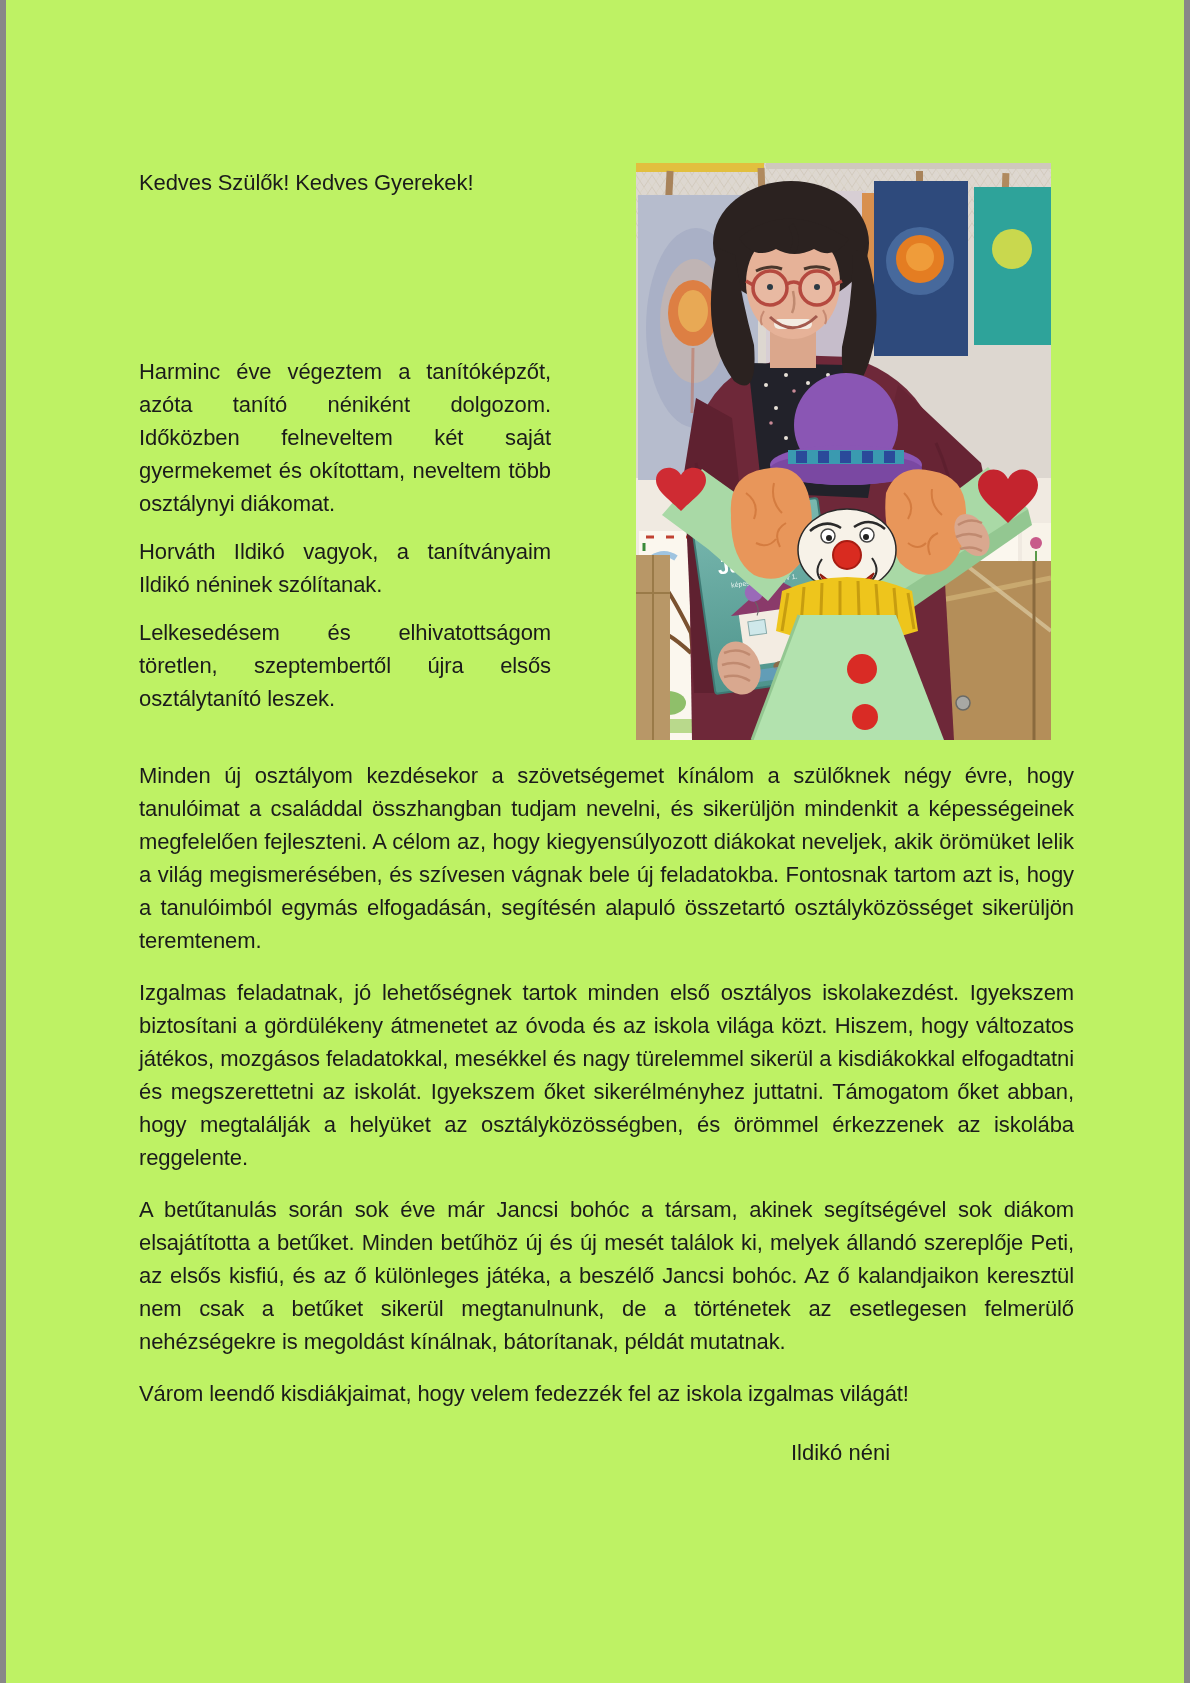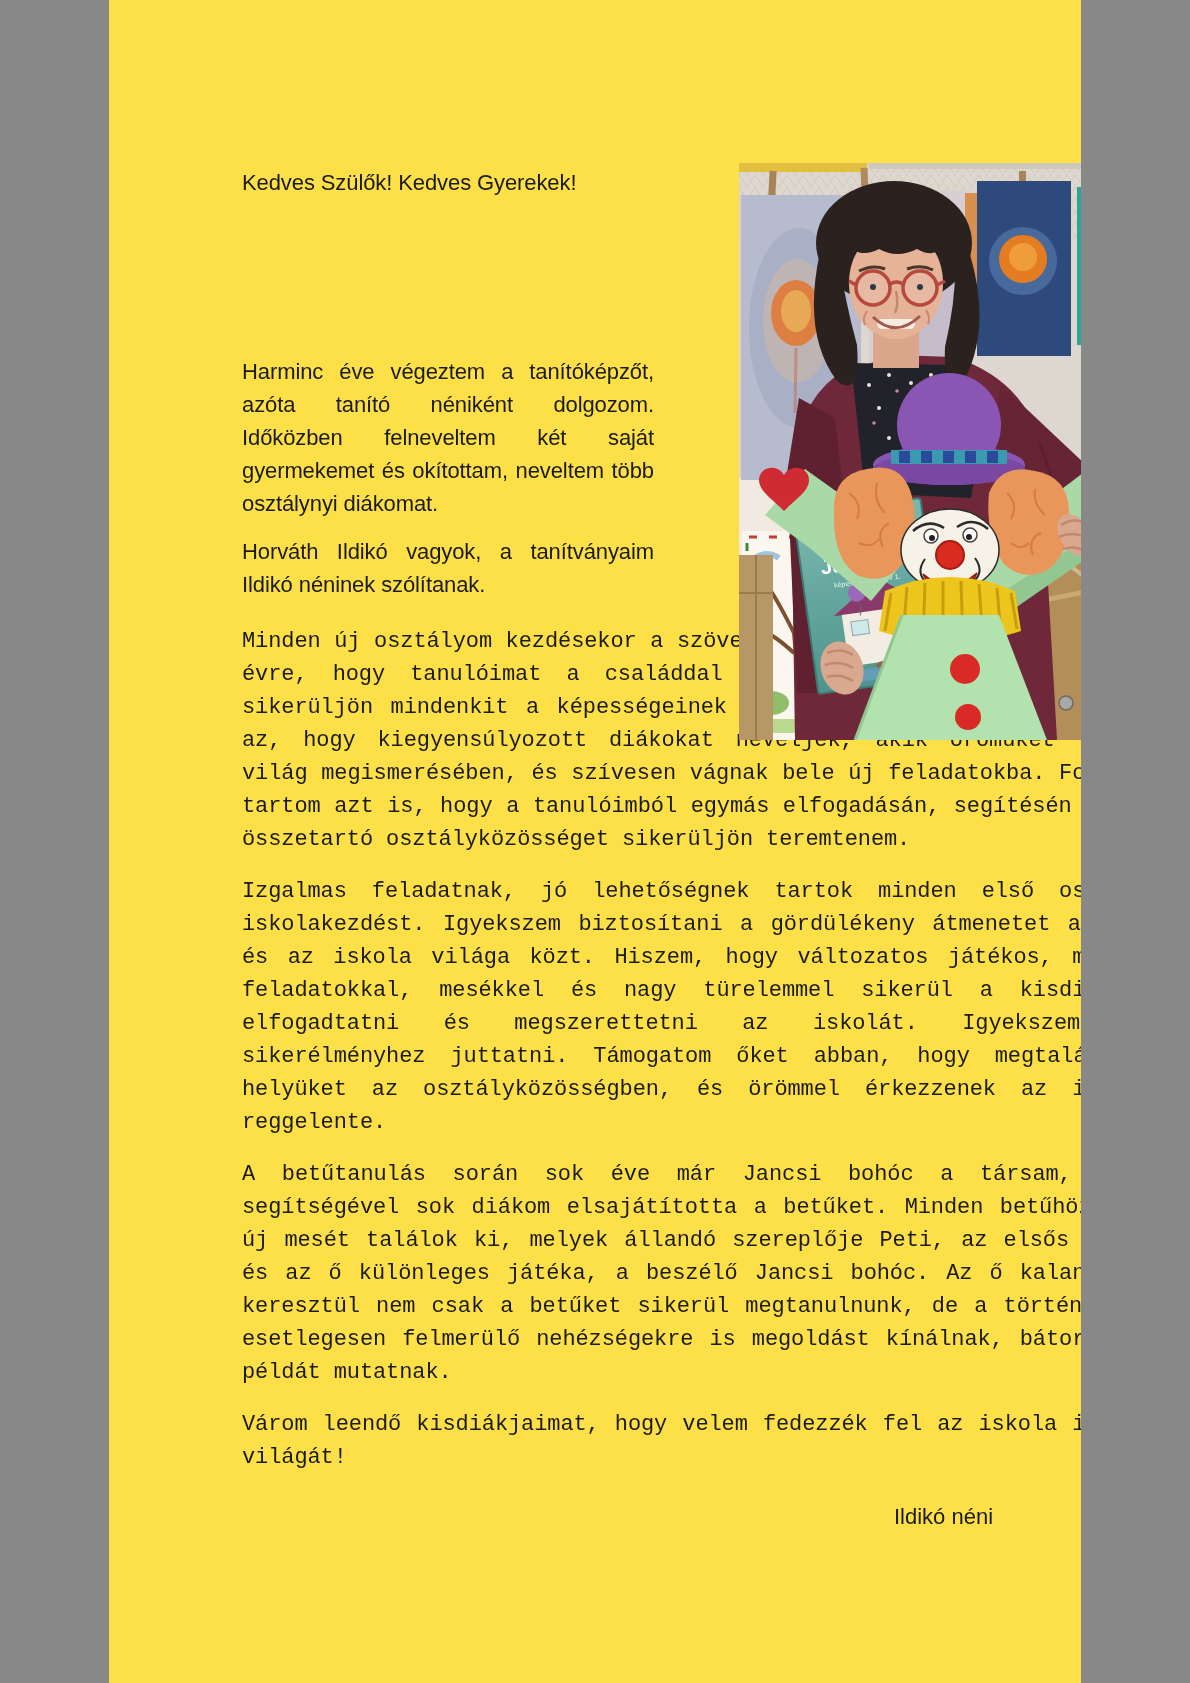--- a/index.html
+++ b/index.html
@@ -1,19 +1,19 @@
 <!DOCTYPE html>
 <html lang="hu"><head>
 <meta charset="utf-8">
 <style>
   html,body{margin:0;padding:0;background:#888;}
   .page{
     position:relative;
-    width:972px;height:1683px;
-    background:#fde047;
+    width:1178px;height:1683px;
+    background:#bef264;
     margin:0 auto;
     overflow:hidden;
     font-family:"Liberation Sans","DejaVu Sans",sans-serif;
     color:#1b1b1b;
   }
   .content{
     position:absolute;left:133px;top:0;width:935px;
   }
   .greeting{
     margin:166px 0 0 0;
@@ -23,21 +23,21 @@
   .intro-col{
     width:412px;
     margin-top:156px;
   }
   .intro-col p, .body-col p{
     margin:0 0 15px 0;
     font-size:22px;line-height:33px;
     text-align:justify;
     letter-spacing:-0.1px;
   }
-  .body-col{margin-top:24px;font-family:Liberation Mono, monospace;}
+  .body-col{margin-top:44px;}
   .body-col p{margin:0 0 19px 0;}
   .signature{
     margin:26px 0 0 652px;
     font-size:22px;line-height:33px;
   }
   .photo-frame{
     position:absolute;left:630px;top:163px;width:415px;height:577px;
     overflow:hidden;
   }
   .photo-frame svg{display:block;}
@@ -46,20 +46,21 @@
 <body>
 
 <div class="page">
 
   <div class="content">
     <h1 class="greeting">Kedves Szülők! Kedves Gyerekek!</h1>
 
     <div class="intro-col">
       <p>Harminc éve végeztem a tanítóképzőt, azóta tanító néniként dolgozom. Időközben felneveltem két saját gyermekemet és okítottam, neveltem több osztálynyi diákomat.</p>
       <p>Horváth Ildikó vagyok, a tanítványaim Ildikó néninek szólítanak.</p>
+      <p>Lelkesedésem és elhivatottságom töretlen, szeptembertől újra elsős osztálytanító leszek.</p>
     </div>
 
     <div class="body-col">
       <p>Minden új osztályom kezdésekor a szövetségemet kínálom a szülőknek négy évre, hogy tanulóimat a családdal összhangban tudjam nevelni, és sikerüljön mindenkit a képességeinek megfelelően fejleszteni. A célom az, hogy kiegyensúlyozott diákokat neveljek, akik örömüket lelik a világ megismerésében, és szívesen vágnak bele új feladatokba. Fontosnak tartom azt is, hogy a tanulóimból egymás elfogadásán, segítésén alapuló összetartó osztályközösséget sikerüljön teremtenem.</p>
       <p>Izgalmas feladatnak, jó lehetőségnek tartok minden első osztályos iskolakezdést. Igyekszem biztosítani a gördülékeny átmenetet az óvoda és az iskola világa közt. Hiszem, hogy változatos játékos, mozgásos feladatokkal, mesékkel és nagy türelemmel sikerül a kisdiákokkal elfogadtatni és megszerettetni az iskolát. Igyekszem őket sikerélményhez juttatni. Támogatom őket abban, hogy megtalálják a helyüket az osztályközösségben, és örömmel érkezzenek az iskolába reggelente.</p>
       <p>A betűtanulás során sok éve már Jancsi bohóc a társam, akinek segítségével sok diákom elsajátította a betűket. Minden betűhöz új és új mesét találok ki, melyek állandó szereplője Peti, az elsős kisfiú, és az ő különleges játéka, a beszélő Jancsi bohóc. Az ő kalandjaikon keresztül nem csak a betűket sikerül megtanulnunk, de a történetek az esetlegesen felmerülő nehézségekre is megoldást kínálnak, bátorítanak, példát mutatnak.</p>
       <p>Várom leendő kisdiákjaimat, hogy velem fedezzék fel az iskola izgalmas világát!</p>
     </div>
 
     <div class="signature">Ildikó néni</div>

